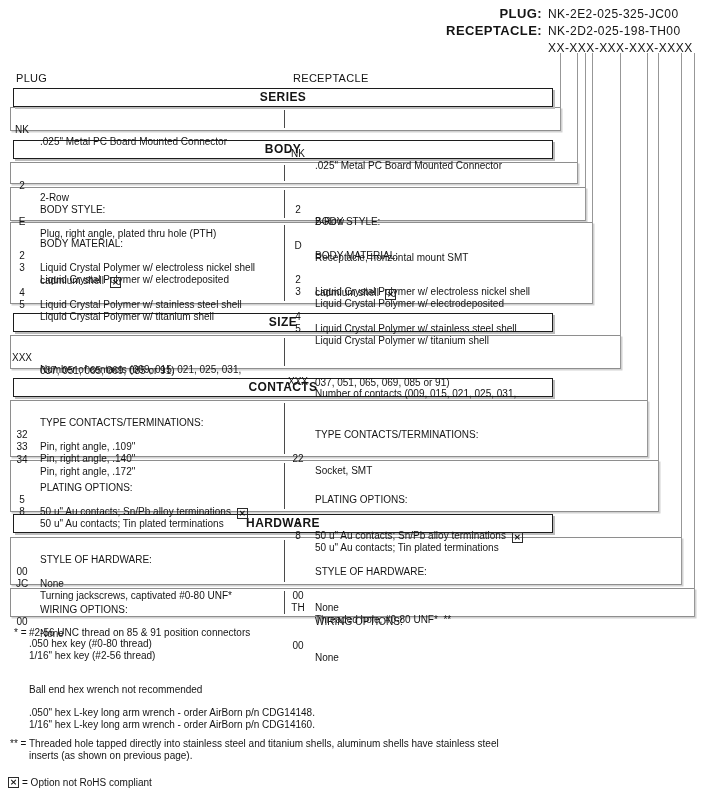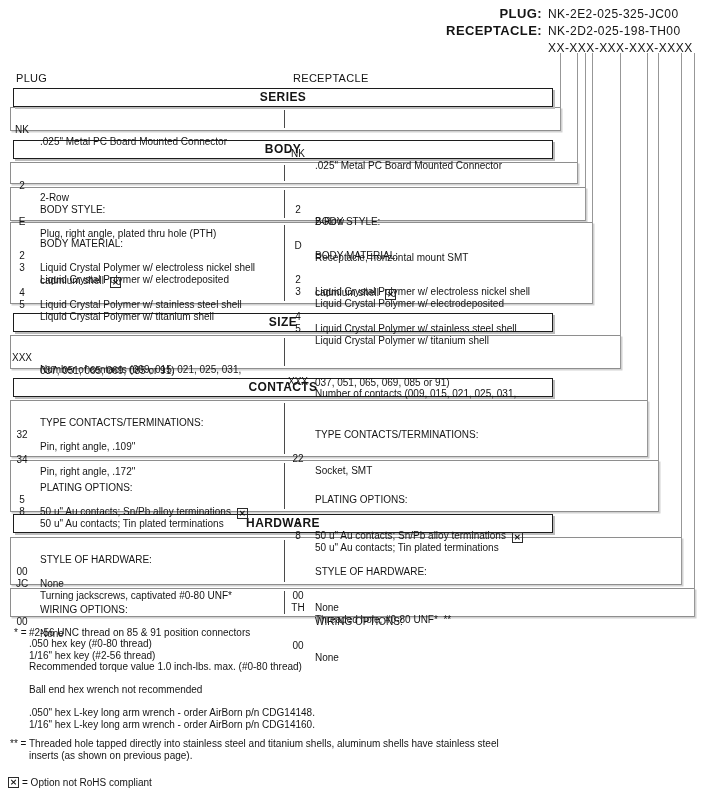--- a/index.html
+++ b/index.html
@@ -167,20 +167,24 @@
   <div class="r" style="top:405px">
     <span class="d dl">TYPE CONTACTS/TERMINATIONS:</span>
     <span class="d dr">TYPE CONTACTS/TERMINATIONS:</span>
   </div>
   <div class="r" style="top:417px">
     <span class="c cl">32</span>
     <span class="d dl">Pin, right angle, .109"</span>
     <span class="c cr">22</span>
     <span class="d dr">Socket, SMT</span>
   </div>
+  <div class="r" style="top:429px">
+    <span class="c cl">33</span>
+    <span class="d dl">Pin, right angle, .140"</span>
+  </div>
   <div class="r" style="top:442px">
     <span class="c cl">34</span>
     <span class="d dl">Pin, right angle, .172"</span>
   </div>
 
   <div class="r" style="top:470px">
     <span class="d dl">PLATING OPTIONS:</span>
     <span class="d dr">PLATING OPTIONS:</span>
   </div>
   <div class="r" style="top:482px">
@@ -221,21 +225,20 @@
     <span class="c cl">00</span>
     <span class="d dl">None</span>
     <span class="c cr">00</span>
     <span class="d dr">None</span>
   </div>
 
   <div class="fn" style="left:14px;top:627px">* =</div>
   <div class="fn" style="left:29px;top:627px">#2-56 UNC thread on 85 &amp; 91 position connectors</div>
   <div class="fn" style="left:29px;top:638px">.050 hex key (#0-80 thread)</div>
   <div class="fn" style="left:29px;top:650px">1/16" hex key (#2-56 thread)</div>
-  <div class="fn" style="left:29px;top:661px">Recommended torque value 1.0 inch-lbs. max. (#0-80 thread)</div>
   <div class="fn" style="left:29px;top:684px">Ball end hex wrench not recommended</div>
   <div class="fn" style="left:29px;top:707px">.050" hex L-key long arm wrench - order AirBorn p/n CDG14148.</div>
   <div class="fn" style="left:29px;top:719px">1/16" hex L-key long arm wrench - order AirBorn p/n CDG14160.</div>
 
   <div class="fn" style="left:10px;top:738px">** =</div>
   <div class="fn" style="left:29px;top:738px">Threaded hole tapped directly into stainless steel and titanium shells, aluminum shells have stainless steel</div>
   <div class="fn" style="left:29px;top:750px">inserts (as shown on previous page).</div>
 
   <span class="rx rx-abs" style="left:8px;top:777px">×</span>
   <div class="fn" style="left:22px;top:777px">= Option not RoHS compliant</div>

